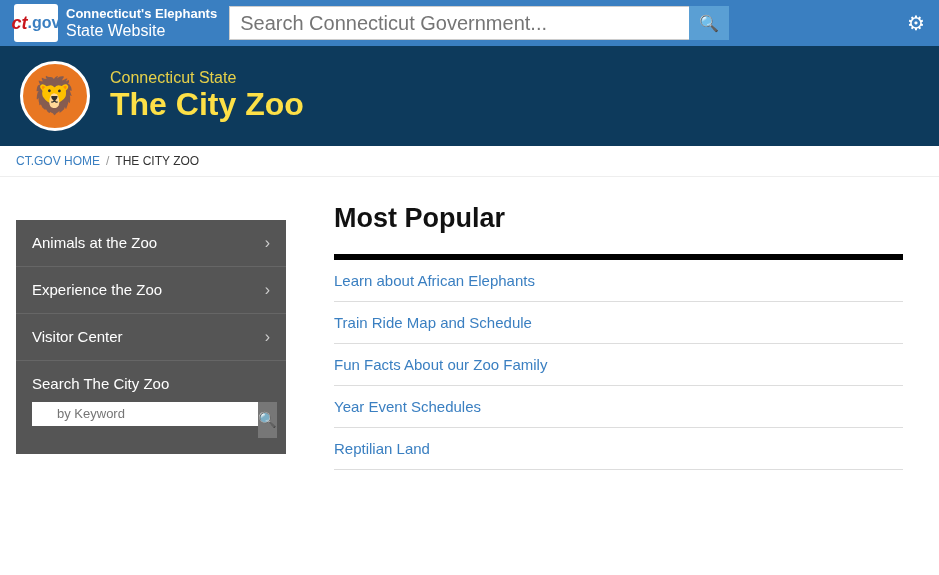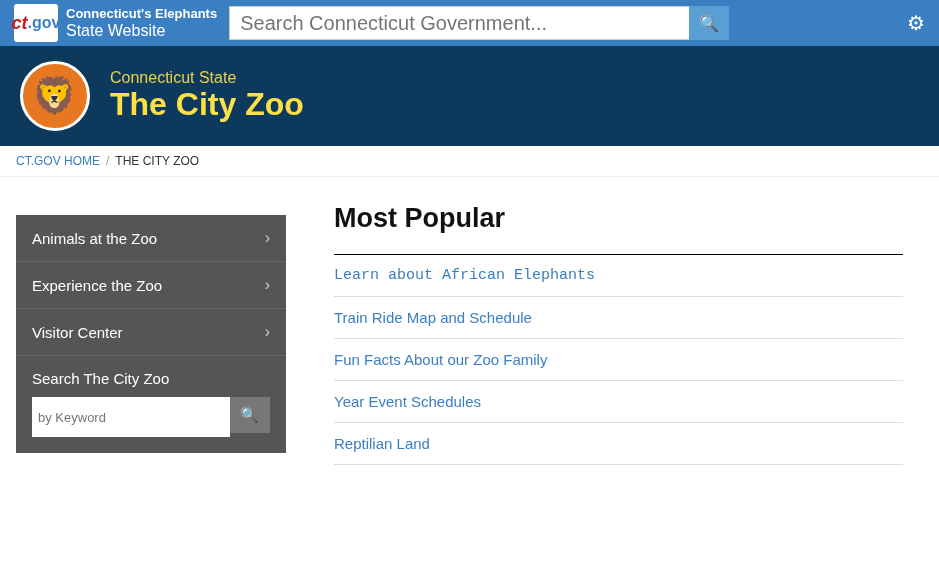--- a/index.html
+++ b/index.html
@@ -173,23 +173,23 @@
       font-size: 15px;
       margin-bottom: 10px;
       font-weight: normal;
     }
     .sidebar-search-box {
       display: flex;
       width: 100%;
     }
     .sidebar-search-box input {
       flex: 1;
-      height: 40px;
+      height: 24px;
       border: none;
-      padding: 0 6px;
+      padding: 0 25px;
       font-size: 13px;
       color: #999;
       outline: none;
       background: #fff;
     }
     .sidebar-search-box button {
       width: 40px;
       height: 36px;
       background: #777;
       border: none;
@@ -214,21 +214,21 @@
     }
     .popular-link-item {
       border-bottom: 1px solid #ddd;
       padding: 12px 0;
     }
     .popular-link-item a {
       color: #3a7fc1;
       text-decoration: none;
       font-size: 15px;
     }
-    .popular-link-item:first-of-type { border-top: 1px solid #000000; font-family: Liberation Mono, monospace; }
+    .popular-link-item:first-of-type { border-top: 6px solid #000000; }
   </style>
 </head>
 <body>
 
 <div class="top-bar">
   <div class="ct-logo">
     <div class="ct-logo-icon">
       <span style="color:#c8161d;font-style:italic;font-weight:bold;font-size:18px;">ct</span>
         <span style="color:#3a7fc1;font-weight:bold;font-size:16px;">.gov</span>
     </div>

